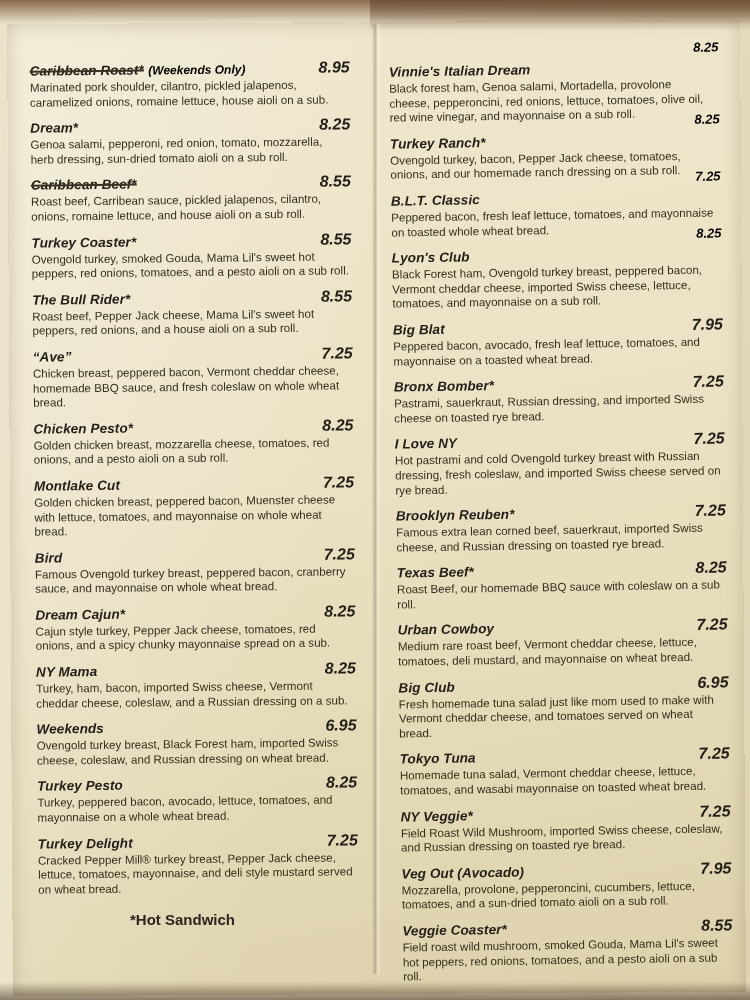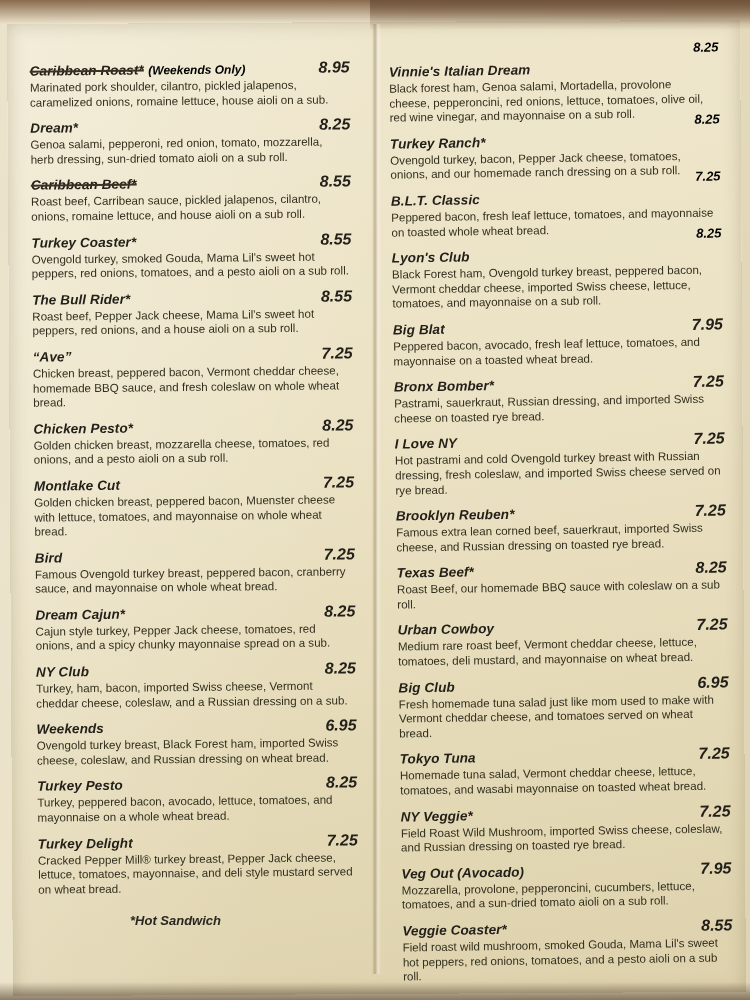--- a/index.html
+++ b/index.html
@@ -114,22 +114,21 @@
   .struck .item-name {
     text-decoration: line-through;
     text-decoration-thickness: 2px;
     text-decoration-color: #3a3222;
   }
   .hot-note {
     position: absolute;
     left: 130px;
     bottom: 72px;
     font-weight: bold;
-    font-style: italic;
-    font-size: 13px;
+    font-size: 15px;
     color: #2a2620;
   }
   
   #col-left { transform: rotate(-0.6deg); }
   #col-right { transform: rotate(-0.9deg); }
   #col-right .item-desc { max-width: 326px; }
   .pricefirst {
     position: relative;
   }
   .top-price {
@@ -217,21 +216,21 @@
       </div>
       <div class="item">
         <div class="item-head">
           <div><span class="item-name">Dream Cajun*</span></div>
           <div class="item-price">8.25</div>
         </div>
         <div class="item-desc">Cajun style turkey, Pepper Jack cheese, tomatoes, red onions, and a spicy chunky mayonnaise spread on a sub.</div>
       </div>
       <div class="item">
         <div class="item-head">
-          <div><span class="item-name">NY Club</span></div>
+          <div><span class="item-name">NY Mama</span></div>
           <div class="item-price">8.25</div>
         </div>
         <div class="item-desc">Turkey, ham, bacon, imported Swiss cheese, Vermont cheddar cheese, coleslaw, and a Russian dressing on a sub.</div>
       </div>
       <div class="item">
         <div class="item-head">
           <div><span class="item-name">Weekends</span></div>
           <div class="item-price">6.95</div>
         </div>
         <div class="item-desc">Ovengold turkey breast, Black Forest ham, imported Swiss cheese, coleslaw, and Russian dressing on wheat bread.</div>

